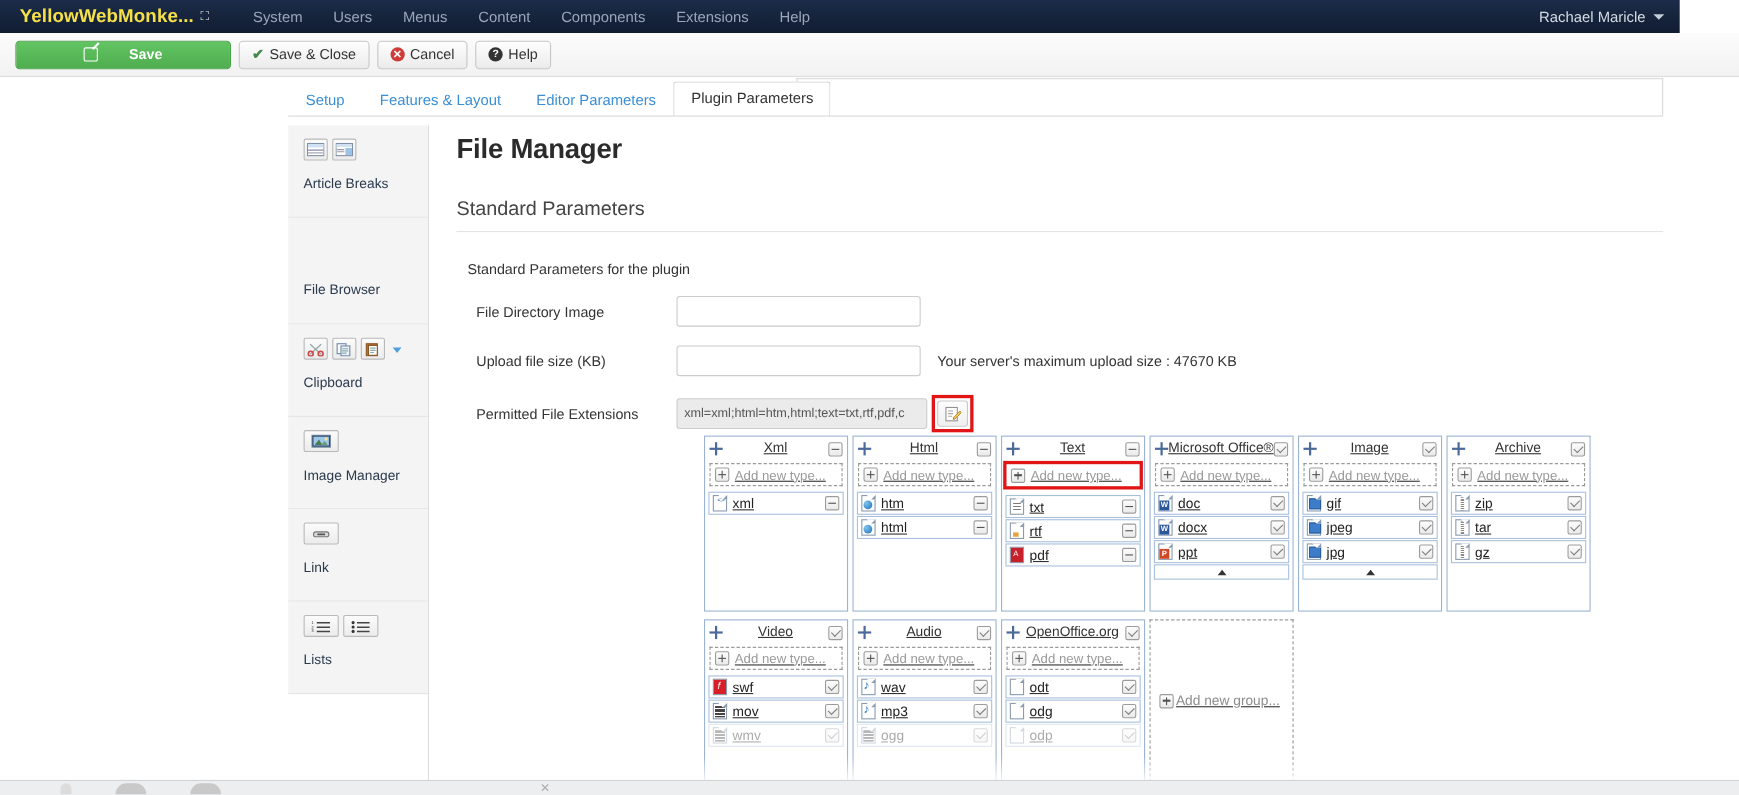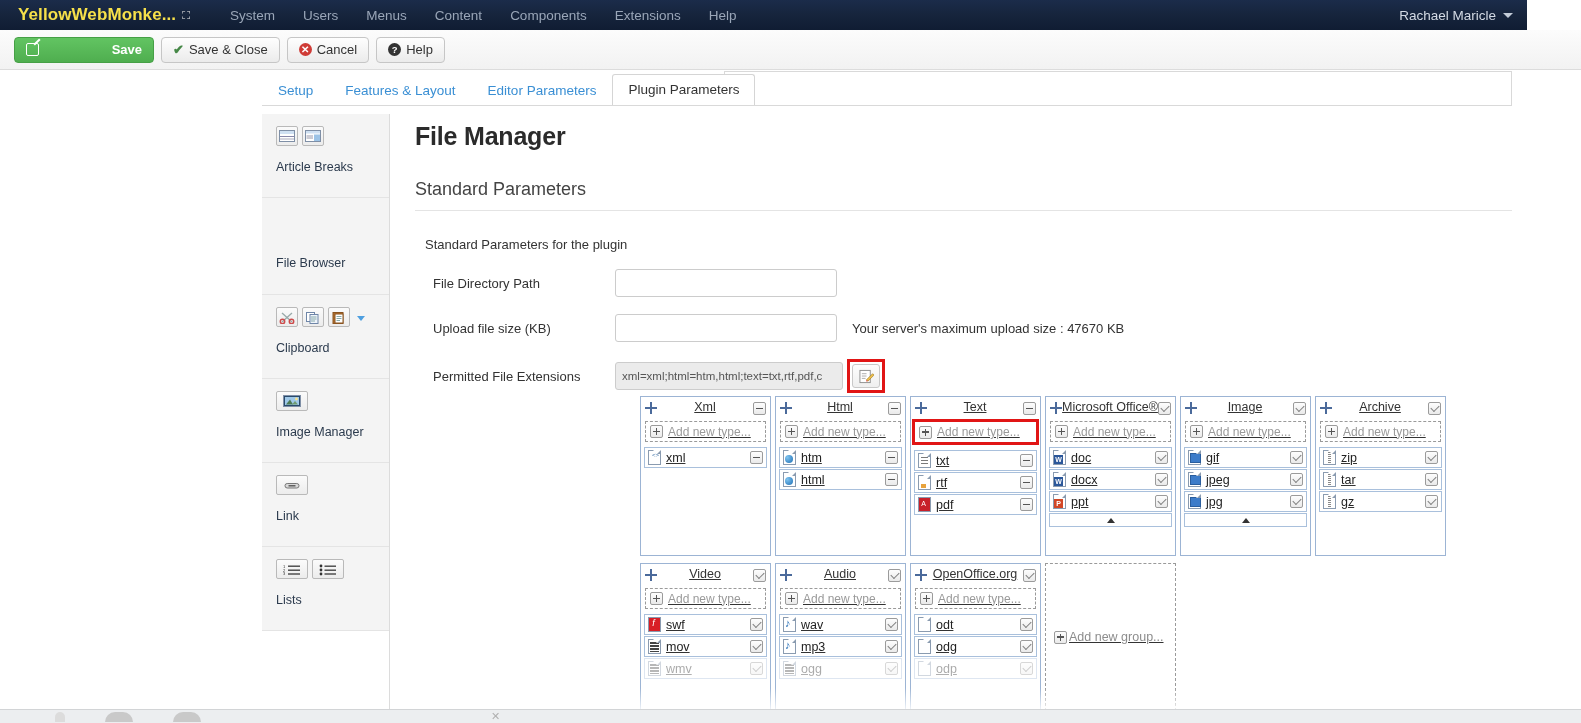--- a/index.html
+++ b/index.html
@@ -49,21 +49,21 @@
     display: flex; align-items: center; padding-left: 14px; gap: 7px;
   }
   .btn {
     height: 26px; display: inline-flex; align-items: center; gap: 5px;
     padding: 0 11px; border-radius: 4px; font-size: 13px;
     border: 1px solid #c6c6c6; cursor: pointer;
     background: linear-gradient(180deg, #fefefe 0%, #ebebeb 100%);
     color: #333; white-space: nowrap;
   }
   .btn-save {
-    width: 140px; justify-content: space-between;
+    width: 196px; justify-content: center;
     background: linear-gradient(180deg, #62c462 0%, #4fae4f 100%);
     border: 1px solid #46a046; color: #fff; font-weight: bold; gap: 28px;
   }
   .ic { display: inline-block; line-height: 1; }
   .ic-check { color: #468847; font-weight: bold; }
   .ic-x {
     width: 13px; height: 13px; border-radius: 50%;
     background: #cf3b36; color: #fff; font-size: 10px; font-weight: bold;
     display: inline-flex; align-items: center; justify-content: center;
   }
@@ -522,21 +522,21 @@
       </div>
     </div>
 
   <div class="main">
     <div class="page-title">File Manager</div>
     <div class="sect-title">Standard Parameters</div>
     <div class="hr"></div>
     <div class="legend-text">Standard Parameters for the plugin</div>
 
     <div class="form-row">
-      <div class="lbl">File Directory Path</div>
+      <div class="lbl">File Directory Image</div>
       <input class="inp" value="" style="">
     </div>
 
     <div class="form-row">
       <div class="lbl">Upload file size (KB)</div>
       <input class="inp" value="" style="">
       <div class="server-note">Your server's maximum upload size : 47670 KB</div>
     </div>
 
     <div class="form-row">

